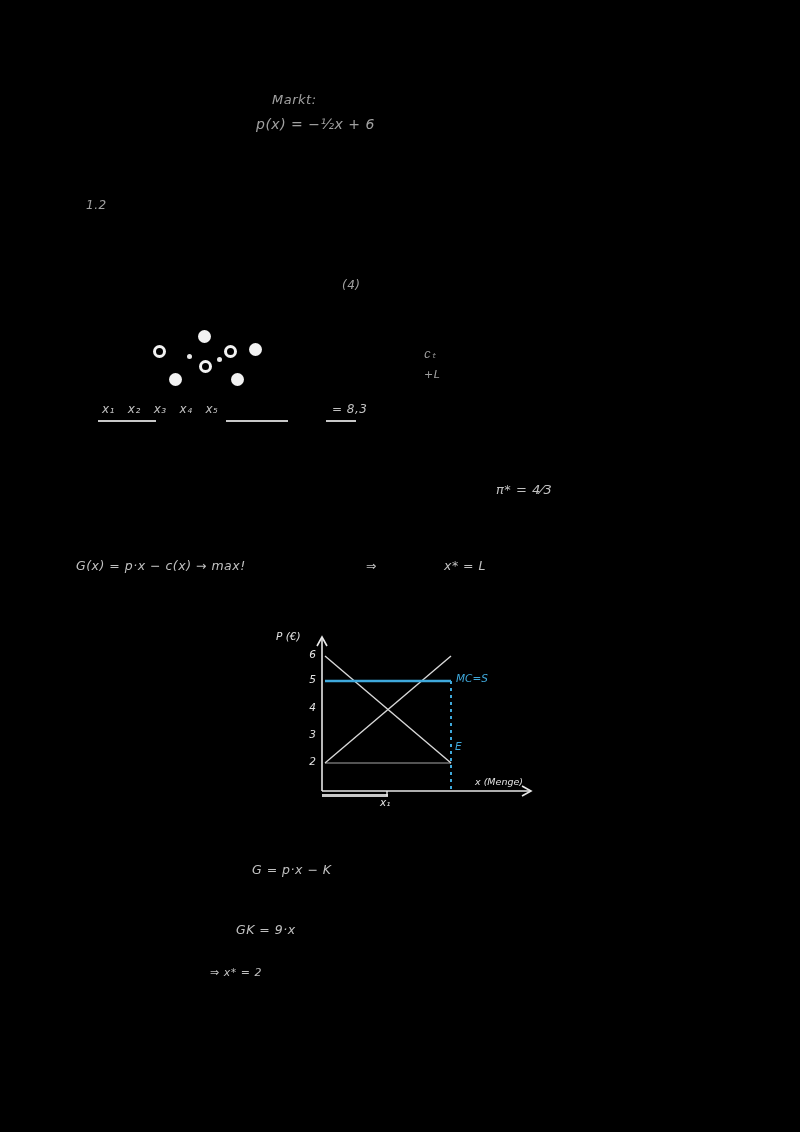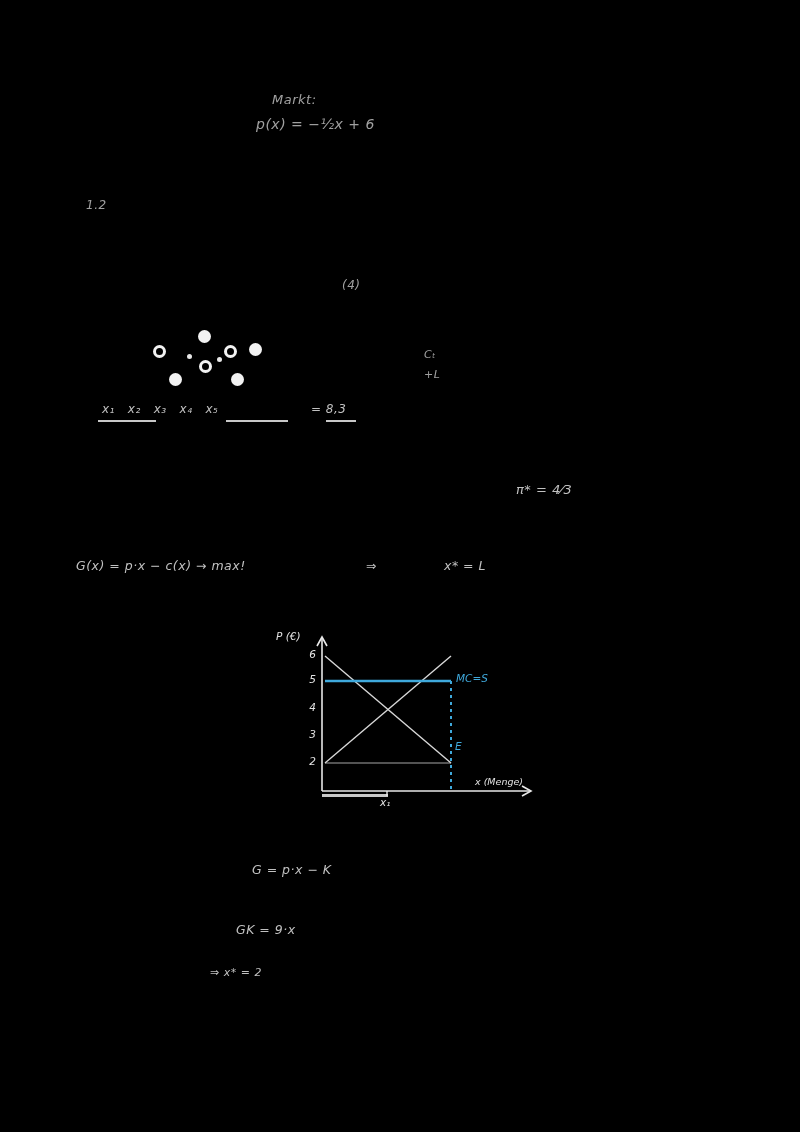--- a/index.html
+++ b/index.html
@@ -25,24 +25,24 @@
 </head>
 <body>
 
 <div id="canvas">
 
   <div class="frag dim" style="left:272px;top:92px;font-size:13px;">Markt:</div>
   <div class="frag dim" style="left:256px;top:116px;font-size:14px;">p(x) = −½x + 6</div>
   <div class="frag dim" style="left:86px;top:198px;font-size:12px;font-style:italic;">1.2</div>
   <div class="frag dim" style="left:342px;top:278px;font-size:12px;">(4)</div>
   <div class="frag" style="left:102px;top:402px;font-size:12px;">x₁   x₂   x₃   x₄   x₅</div>
-  <div class="frag" style="left:311px;top:402px;font-size:12px;">= 8,3</div>
-  <div class="frag dim" style="left:424px;top:348px;font-size:11px;">Cₜ</div>
+  <div class="frag" style="left:332px;top:402px;font-size:12px;">= 8,3</div>
+  <div class="frag dim" style="left:424px;top:348px;font-size:11px;font-family:Liberation Mono, monospace;">Cₜ</div>
   <div class="frag dim" style="left:424px;top:368px;font-size:11px;">+L</div>
-  <div class="frag" style="left:516px;top:482px;font-size:13px;">π* = 4⁄3</div>
+  <div class="frag" style="left:496px;top:482px;font-size:13px;">π* = 4⁄3</div>
   <div class="frag" style="left:76px;top:558px;font-size:12.5px;">G(x) = p·x − c(x) → max!</div>
   <div class="frag" style="left:366px;top:558px;font-size:12.5px;">⇒</div>
   <div class="frag" style="left:444px;top:558px;font-size:12.5px;text-align:center;">x* = L</div>
   <div class="frag" style="left:252px;top:862px;font-size:12.5px;">G = p·x − K</div>
   <div class="frag" style="left:236px;top:922px;font-size:12.5px;">GK = 9·x</div>
   <div class="frag" style="left:210px;top:966px;font-size:11px;">⇒ x* = 2</div>
 
   <div class="uline" style="left:98px;top:420px;width:58px;"></div>
   <div class="uline" style="left:226px;top:420px;width:62px;"></div>
   <div class="uline" style="left:326px;top:420px;width:30px;"></div>

